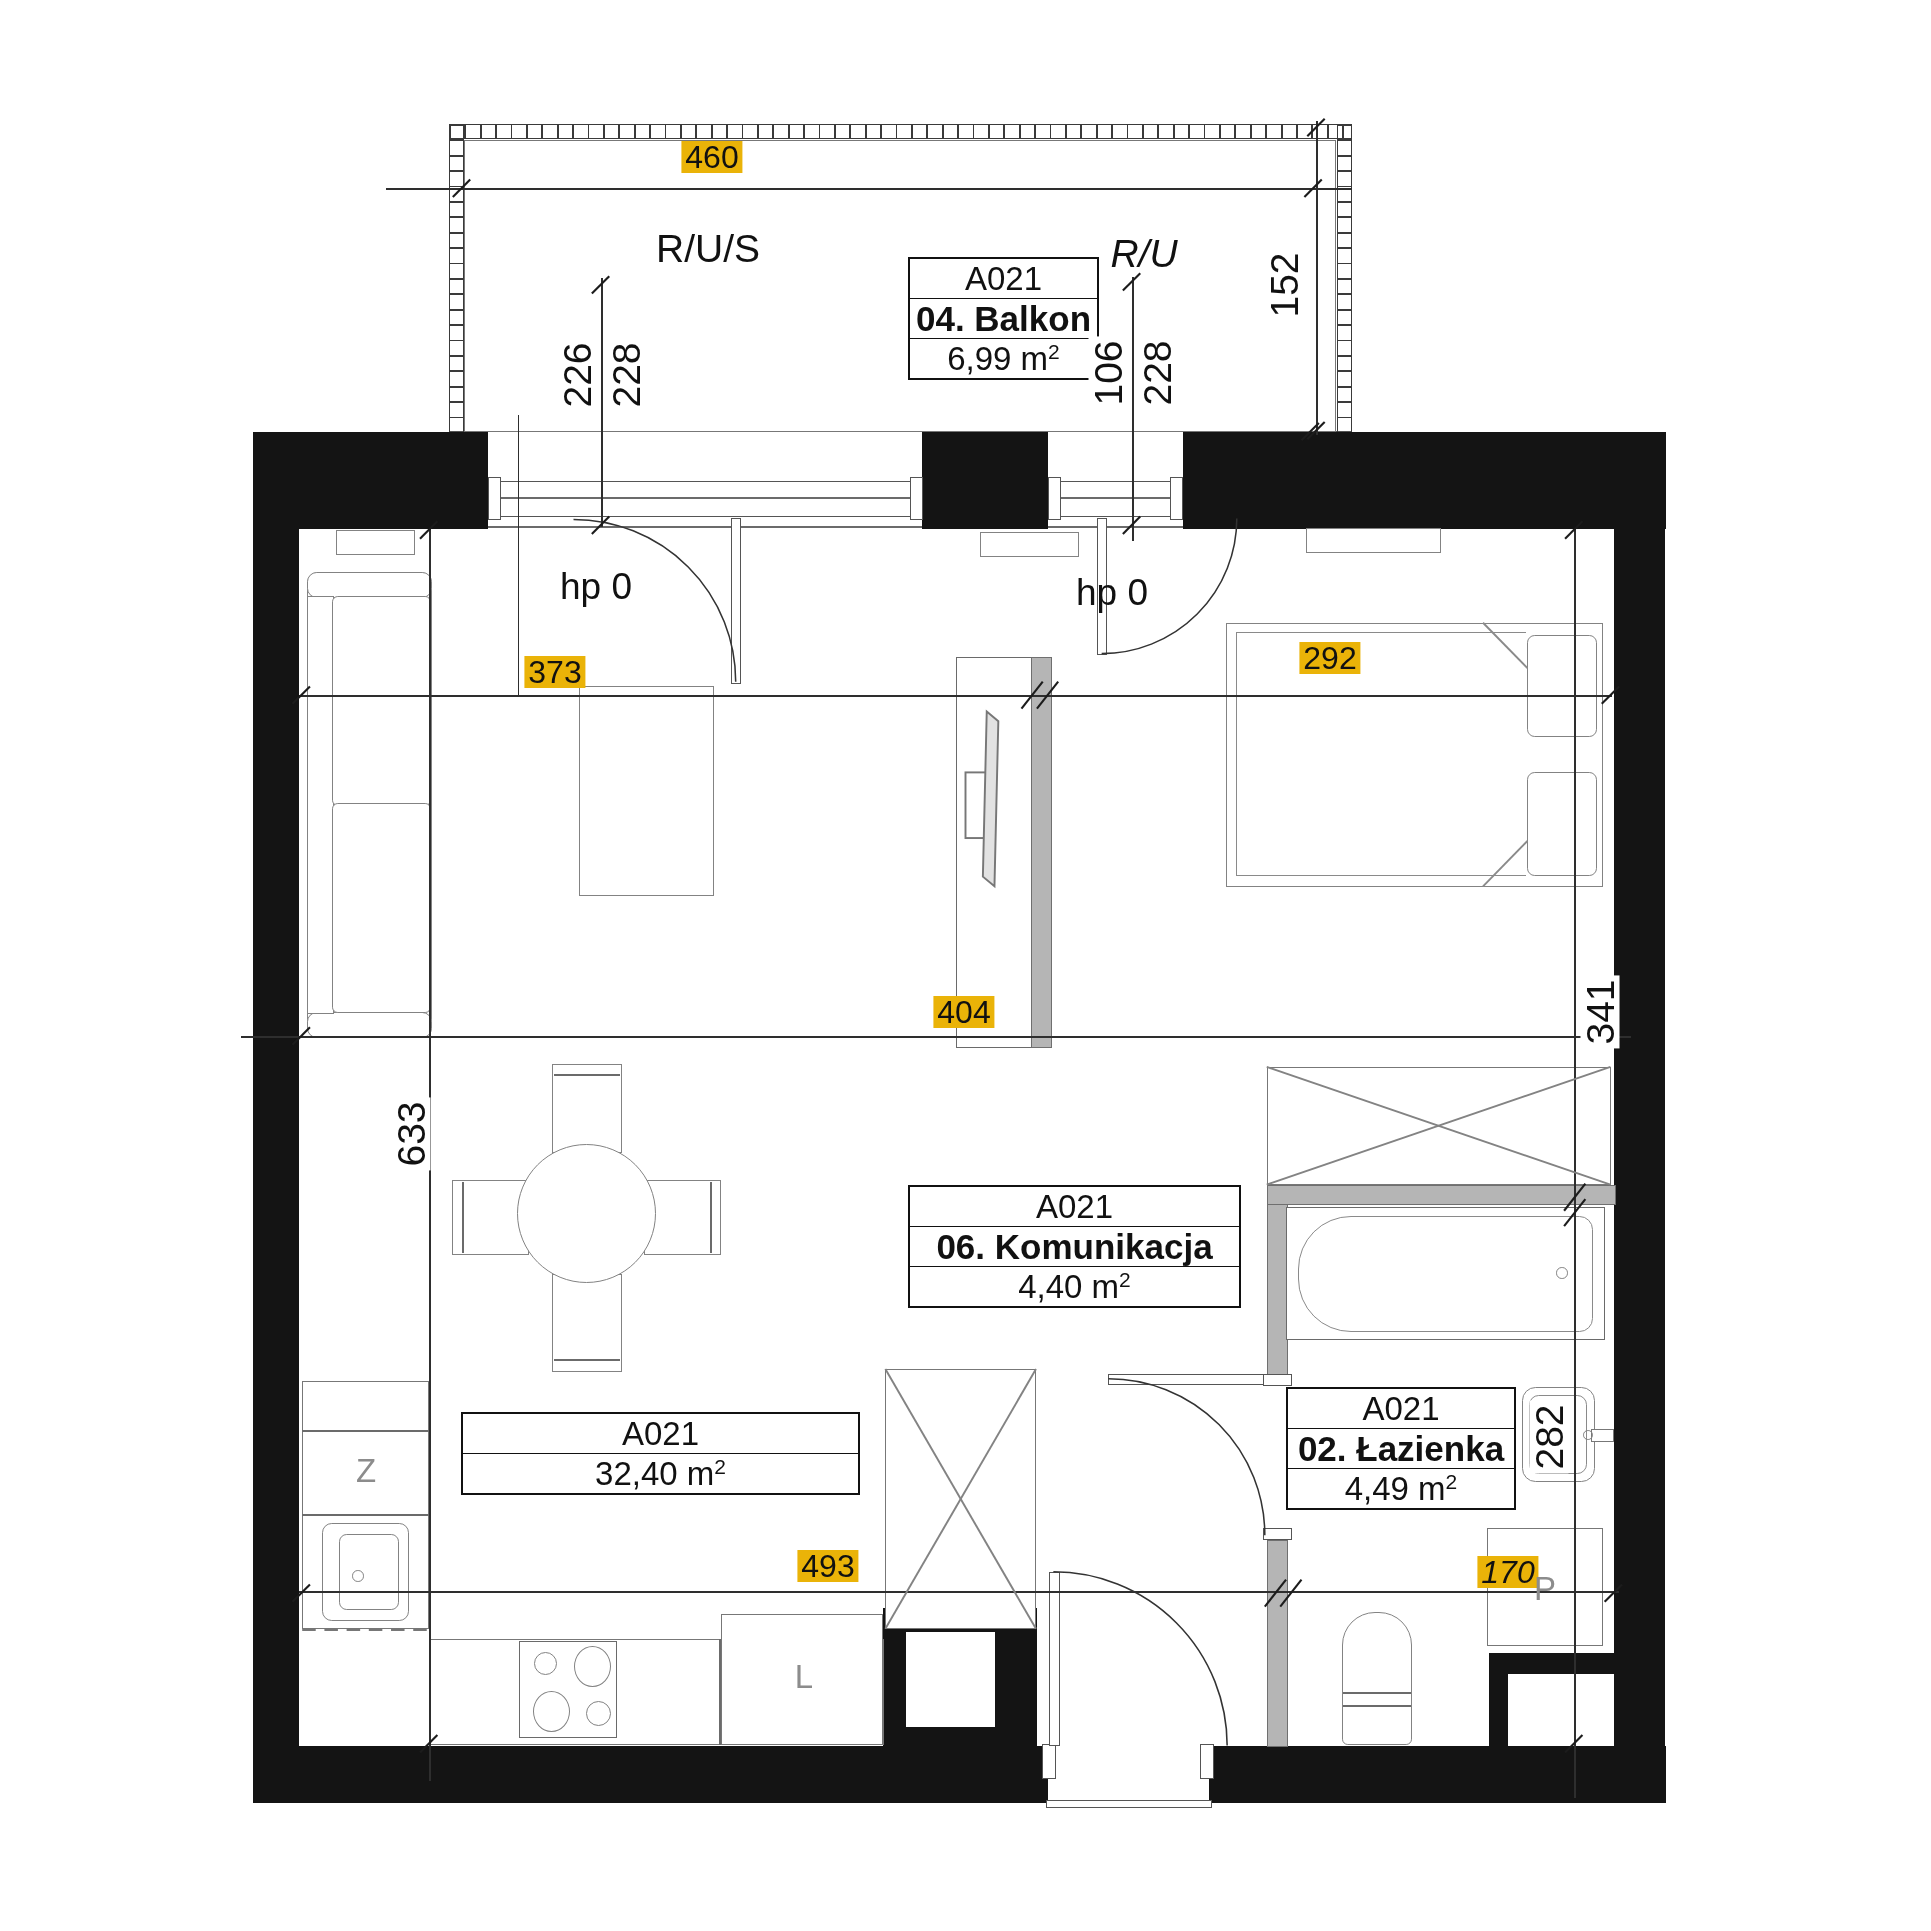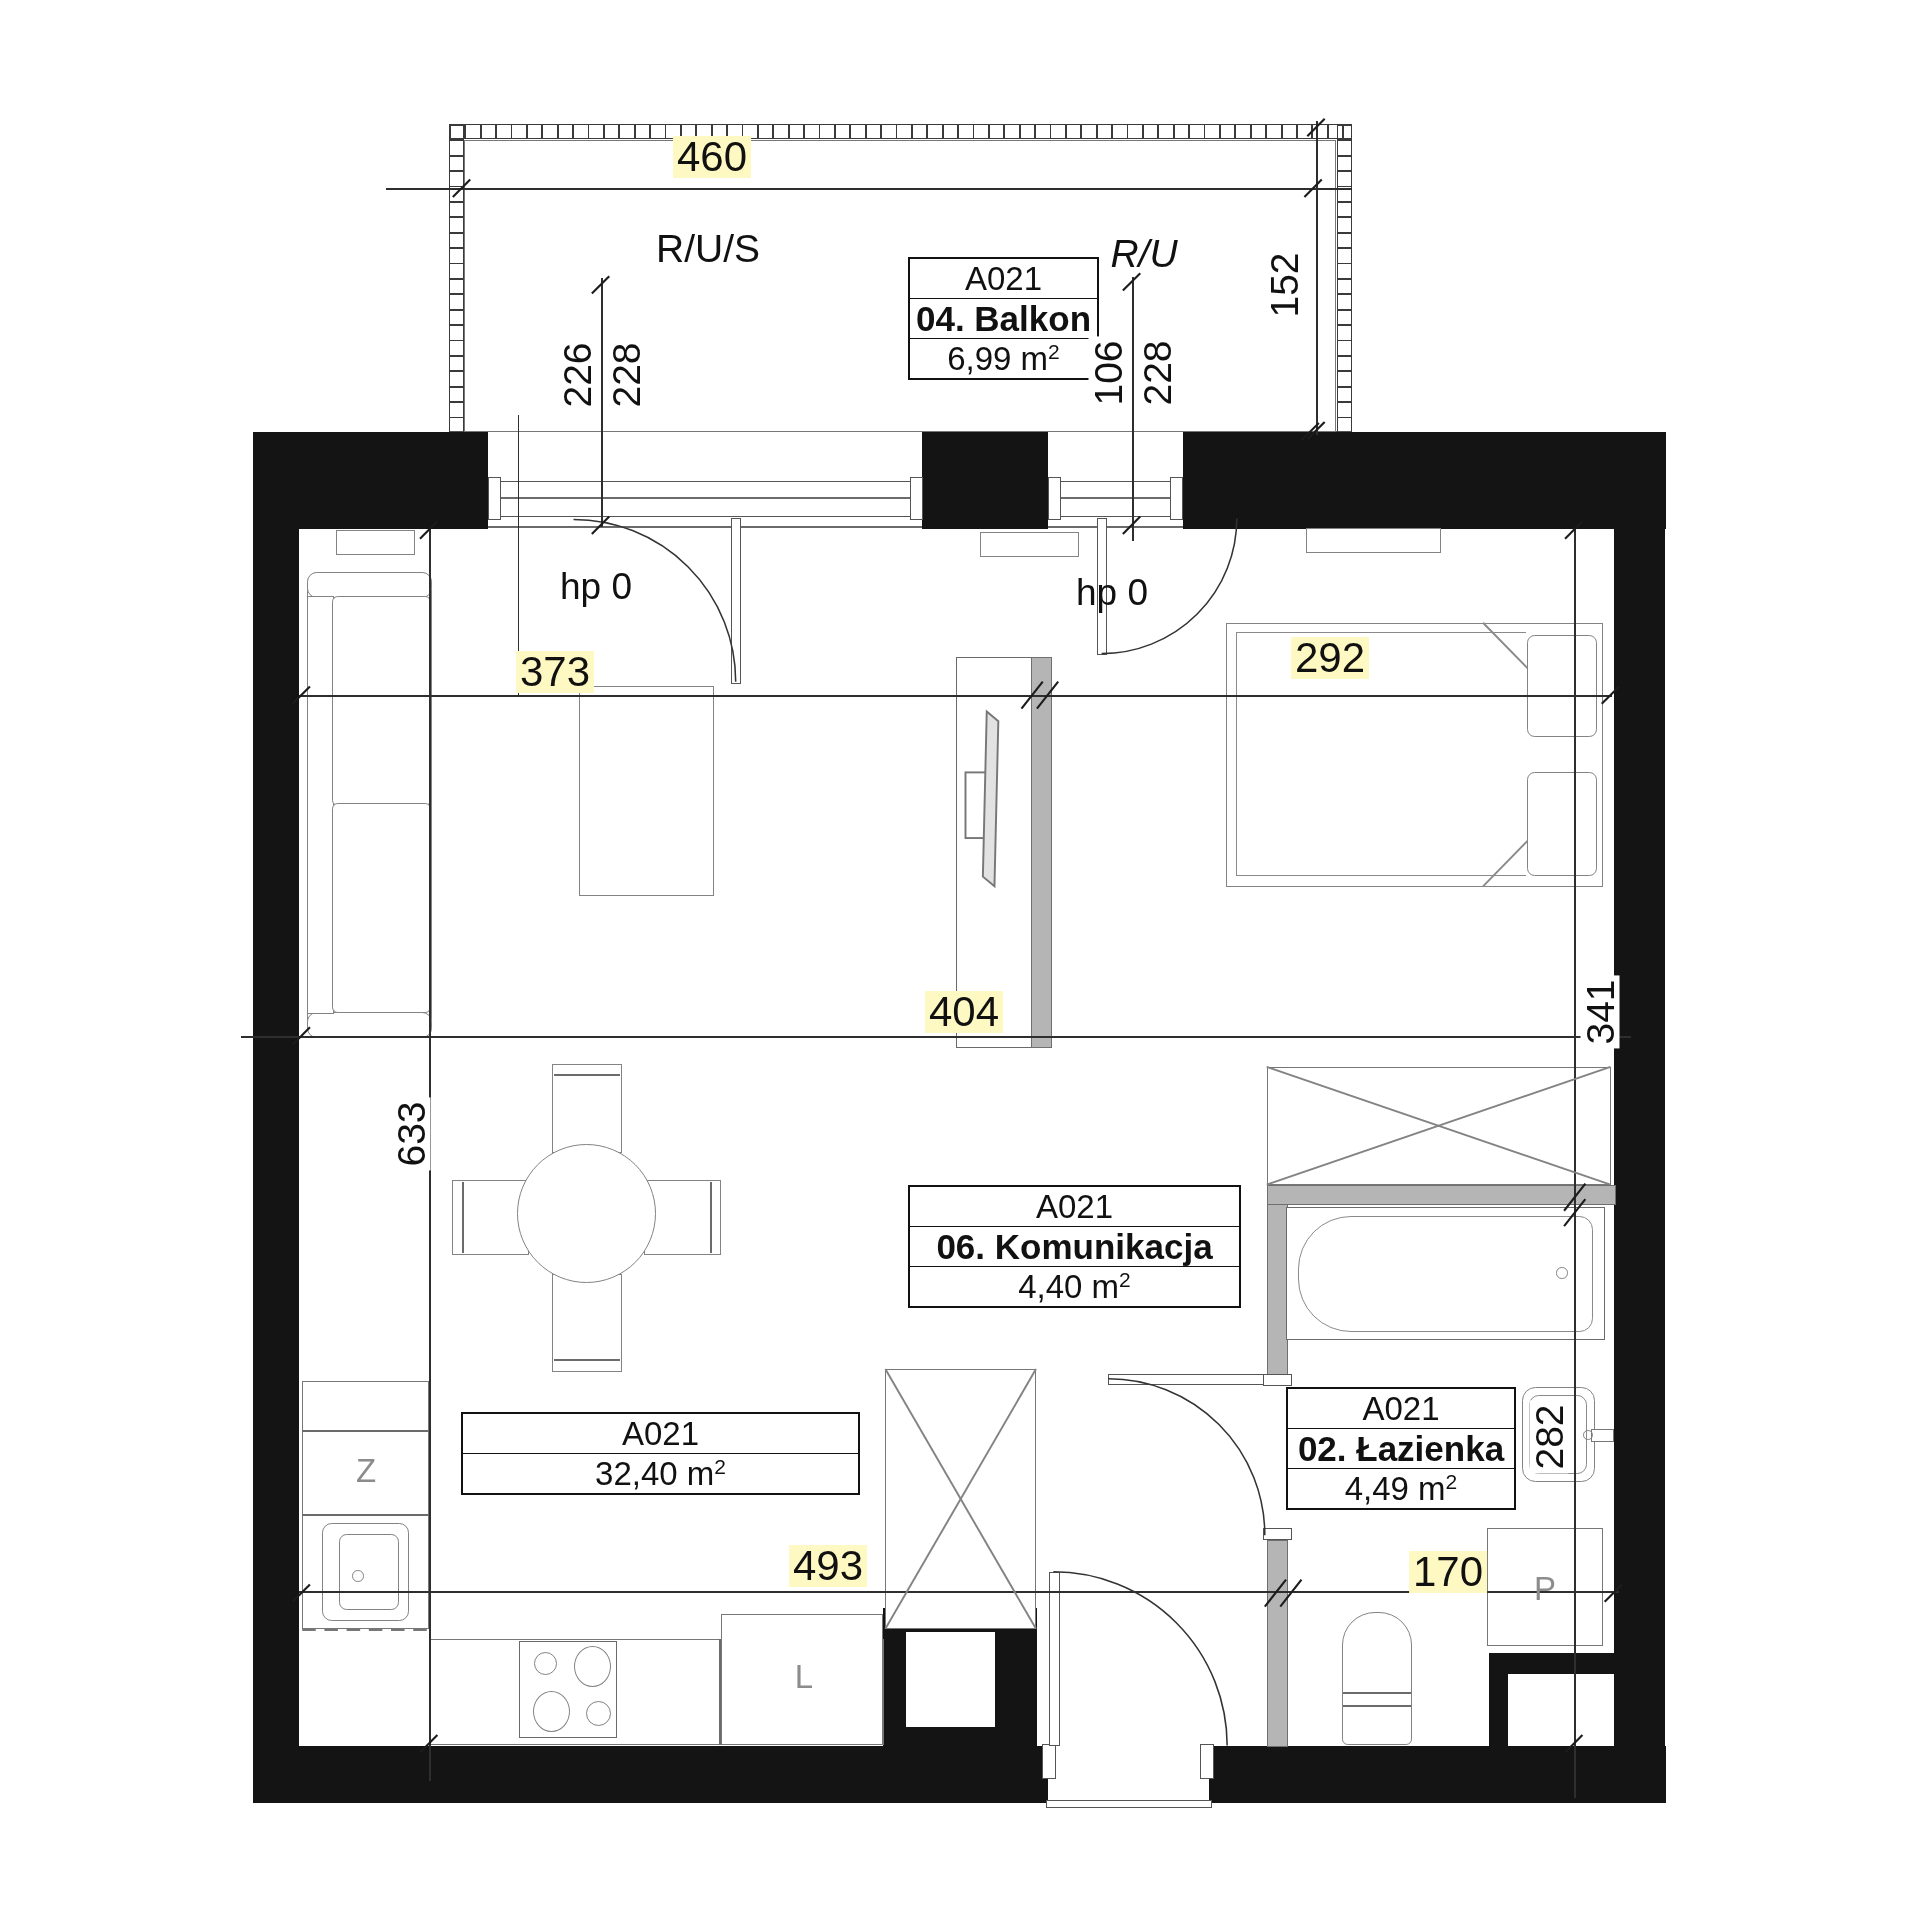--- a/index.html
+++ b/index.html
@@ -5,21 +5,21 @@
   html,body{margin:0;padding:0;background:#fff;}
   .canvas{position:relative;width:1931px;height:1931px;background:#fff;overflow:hidden;
           font-family:"Liberation Sans",sans-serif;color:#111;}
   .abs{position:absolute;}
   .wall{position:absolute;background:#141414;}
   .grayw{position:absolute;background:#b5b5b5;border:1px solid #6f6f6f;box-sizing:border-box;}
   .fur{position:absolute;border:1.9px solid #838383;background:#fff;box-sizing:border-box;}
   .thin{position:absolute;border:1.4px solid #555;background:#fff;box-sizing:border-box;}
   .line{position:absolute;background:#2e2e2e;}
   .wline{position:absolute;background:#6b6b6b;}
-  .dim{position:absolute;font-size:42px;line-height:1;background:#fef9c3;padding:0 3.9px;white-space:nowrap;
+  .dim{position:absolute;font-size:32px;line-height:1;background:#eab308;padding:0 3.9px;white-space:nowrap;
        transform:translate(-50%,-50%);}
   .dimr{position:absolute;font-size:39px;line-height:1;background:#fff;padding:0 3.9px;white-space:nowrap;
        transform:translate(-50%,-50%) rotate(-90deg);}
   .ann{position:absolute;font-size:39px;line-height:1;white-space:nowrap;transform:translate(-50%,-50%);}
   .app{position:absolute;font-size:33px;line-height:1;color:#8c8c8c;transform:translate(-50%,-50%);}
   .box{position:absolute;border:2.9px solid #111;background:#fff;box-sizing:border-box;text-align:center;z-index:30;}
   .box .r{height:39px;display:flex;align-items:center;justify-content:center;font-size:33px;line-height:1;}
   .box .r1{border-bottom:1.9px solid #111;}
   .box .r2{border-bottom:1.9px solid #111;font-weight:bold;font-size:35px;}
   .sup{font-size:21px;vertical-align:super;line-height:1;margin-top:-13.5px;}
@@ -201,21 +201,21 @@
   <span class="ann txt" style="left:708px;top:248px;">R/U/S</span>
   <span class="ann txt" style="left:1144px;top:253px;font-style:italic;">R/U</span>
   <span class="ann txt" style="left:596px;top:586px;font-size:37px;">hp 0</span>
   <span class="ann txt" style="left:1112px;top:592px;font-size:37px;">hp 0</span>
   <span class="dim txt" style="left:555px;top:672px;">373</span>
   <span class="dim txt" style="left:1330px;top:658px;">292</span>
   <span class="dim txt" style="left:964px;top:1012px;">404</span>
   <span class="dimr txt" style="left:1600px;top:1012px;">341</span>
   <span class="dimr txt" style="left:411px;top:1134px;">633</span>
   <span class="dim txt" style="left:828px;top:1566px;">493</span>
-  <span class="dim txt" style="left:1448px;top:1572px;">170</span>
+  <span class="dim txt" style="left:1508px;top:1572px;font-style:italic;">170</span>
   <span class="dimr txt" style="left:1549px;top:1437px;">282</span>
   <span class="app txt" style="left:366px;top:1470px;">Z</span>
   <span class="app txt" style="left:804px;top:1676px;">L</span>
   <span class="app txt" style="left:1545px;top:1588px;">P</span>
 
   <svg class="ov" width="1931" height="1931" viewBox="0 0 2000 2000">
 
     <path d="M 594 538 A 168 168 0 0 1 762 706" fill="none" stroke="#333" stroke-width="1.6"></path>
     <path d="M 1141 677 A 140 140 0 0 0 1281 537" fill="none" stroke="#333" stroke-width="1.6"></path>
     <path d="M 1148 1428 A 162 162 0 0 1 1310 1590" fill="none" stroke="#333" stroke-width="1.6"></path>

